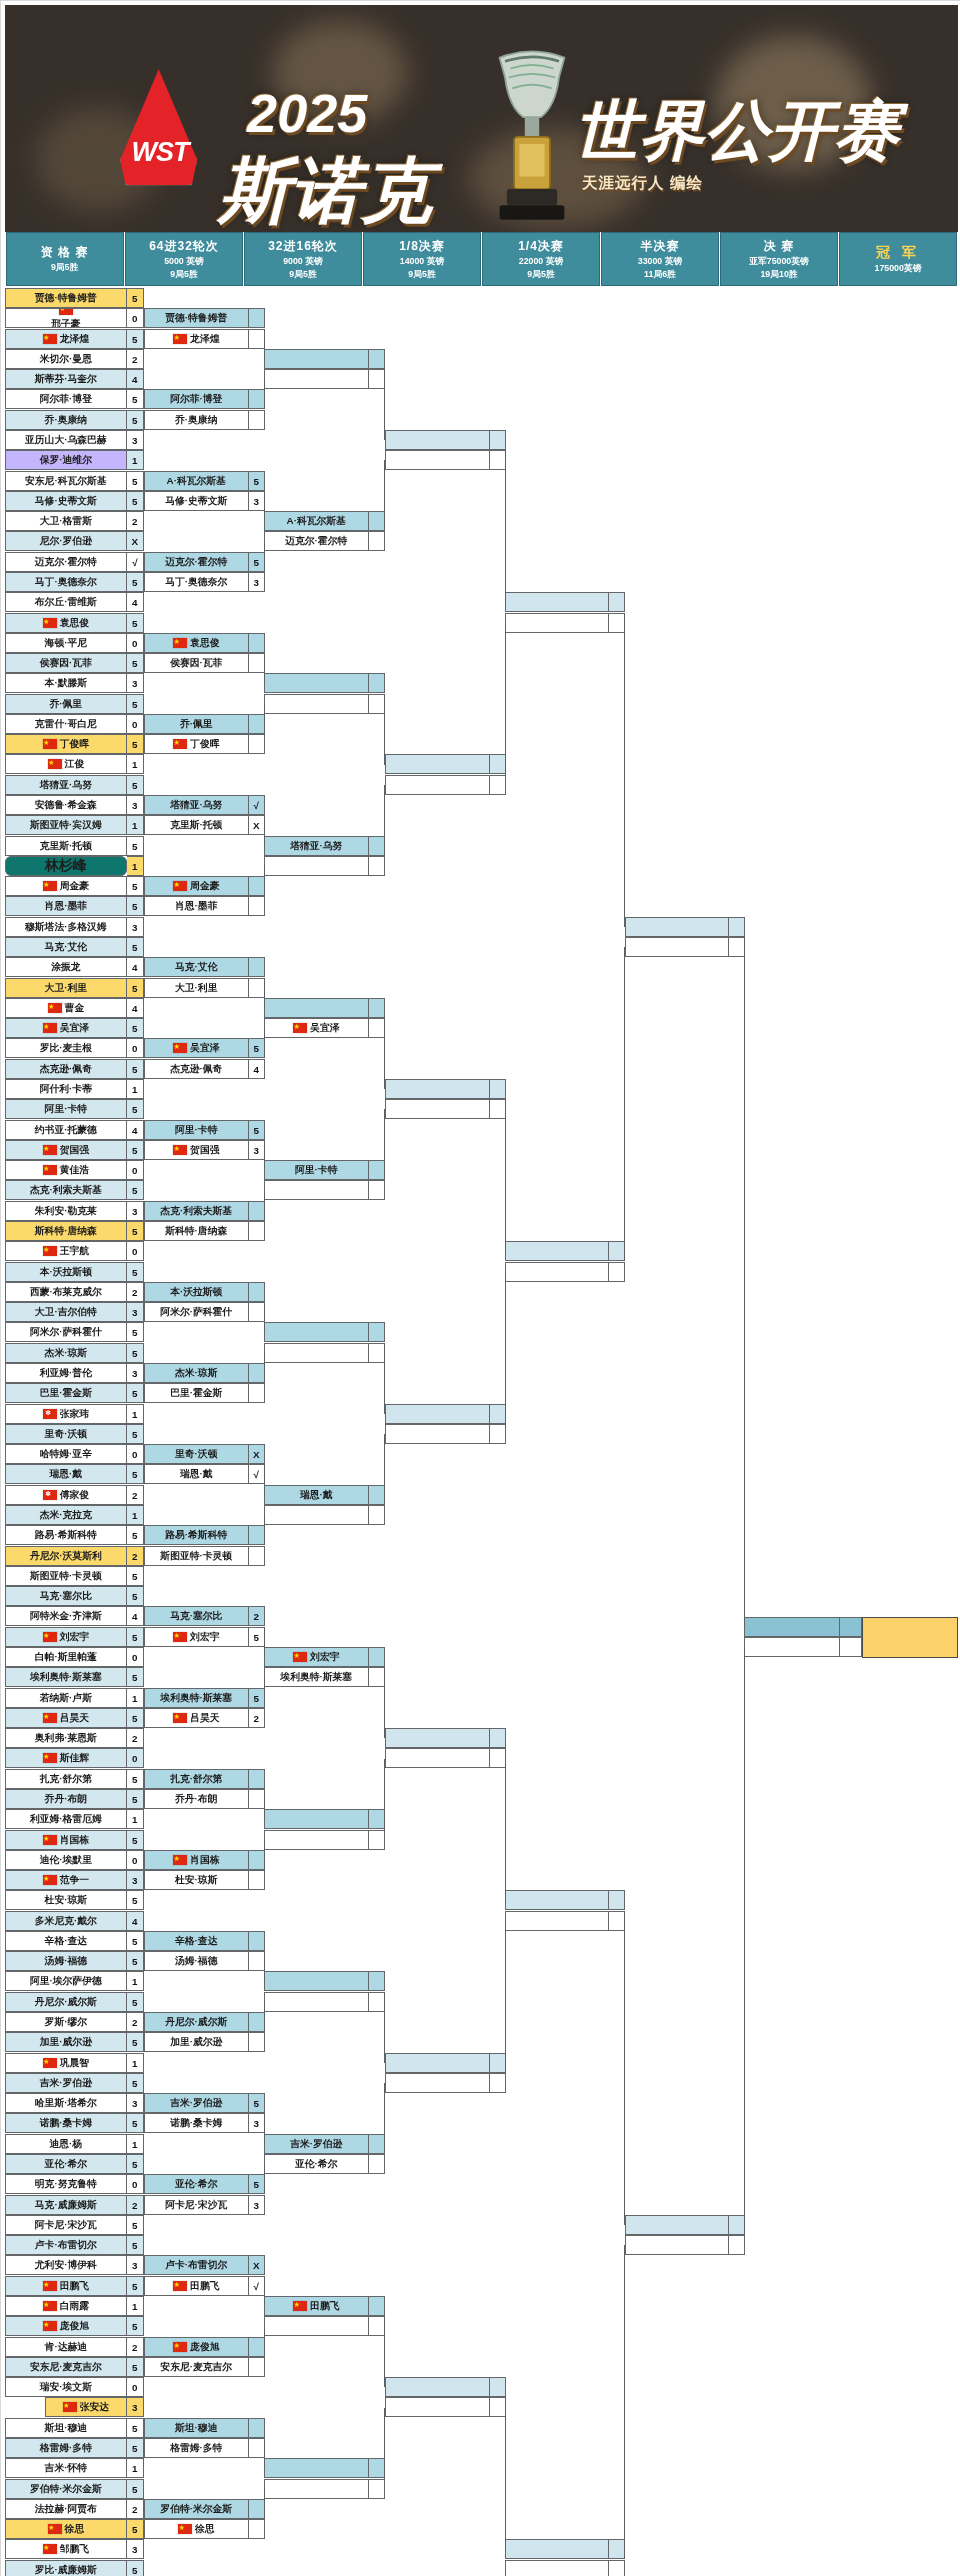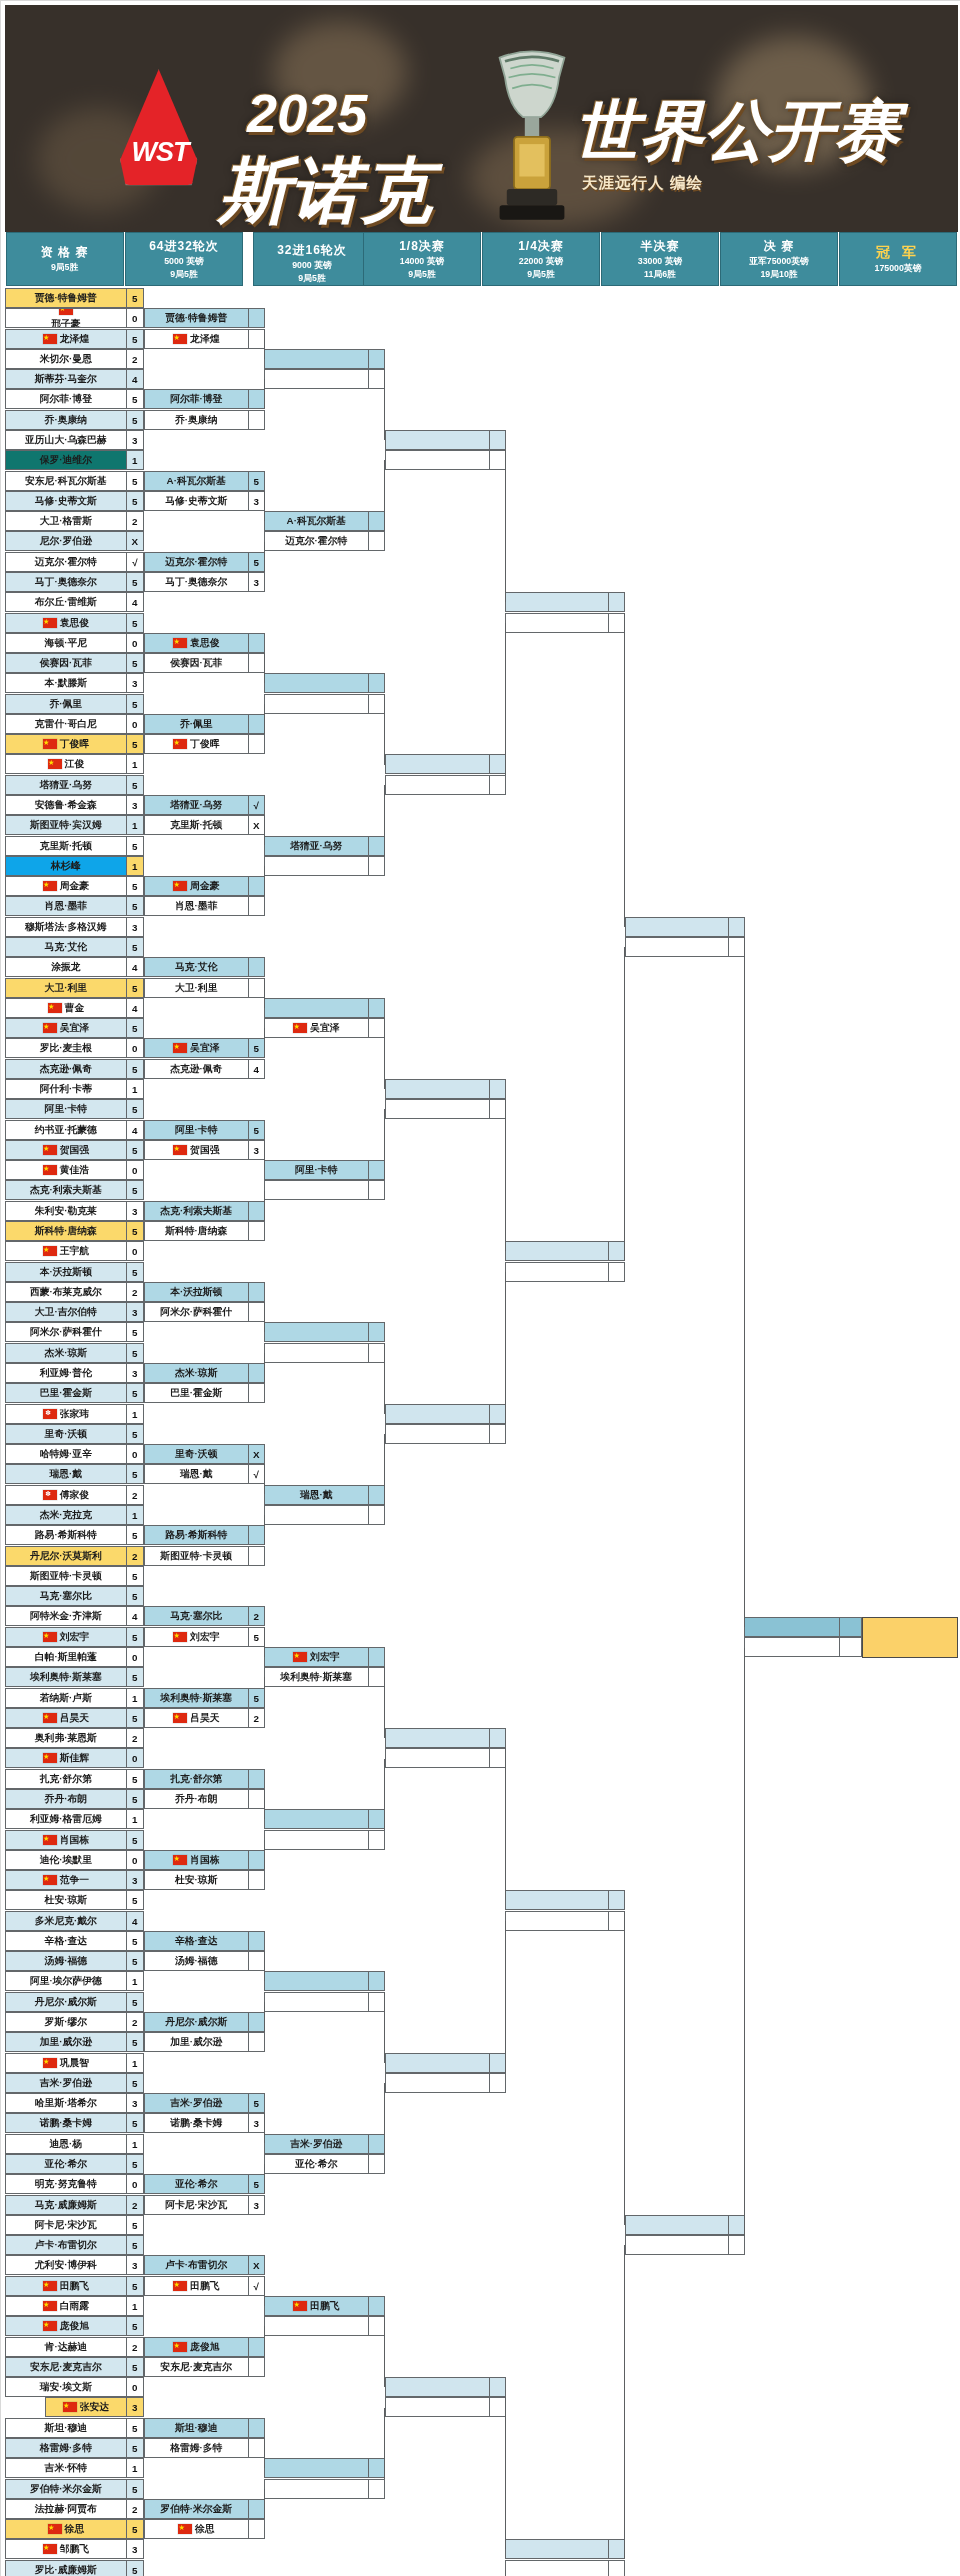--- a/index.html
+++ b/index.html
@@ -72,21 +72,21 @@
   <div id="bracket">
       <div class="colhead" style="left: 4.6px; width: 118px;">
         <div class="h1">资 格 赛</div>
         <div class="h2">9局5胜</div>
       </div>
       <div class="colhead" style="left: 124px; width: 118px;">
         <div class="h1">64进32轮次</div>
         <div class="h2">5000 英镑</div>
         <div class="h3">9局5胜</div>
       </div>
-      <div class="colhead" style="left: 252px; width: 118px; justify-content: flex-end;">
+      <div class="colhead" style="left: 243px; width: 118px;">
         <div class="h1">32进16轮次</div>
         <div class="h2">9000 英镑</div>
         <div class="h3">9局5胜</div>
       </div>
       <div class="colhead" style="left: 362px; width: 118px;">
         <div class="h1">1/8决赛</div>
         <div class="h2">14000 英镑</div>
         <div class="h3">9局5胜</div>
       </div>
       <div class="colhead" style="left: 481px; width: 118px;">
@@ -152,21 +152,21 @@
         </div>
         <div class="sc" style="width: 17.5px; background: rgb(211, 231, 239); font-size: 9.8px;">5</div>
       </div>
       <div class="cell" style="left: 4.1px; top: 429px; width: 139px; height: 20px;">
         <div class="nm" style="background: rgb(255, 255, 255); font-size: 9.8px; width: 121px;">
           <span>亚历山大·乌森巴赫</span>
         </div>
         <div class="sc" style="width: 17.5px; background: rgb(255, 255, 255); font-size: 9.8px;">3</div>
       </div>
       <div class="cell" style="left: 4.1px; top: 449px; width: 139px; height: 20px;">
-        <div class="nm" style="background: #0f766e; font-size: 9.8px; width: 121px;">
+        <div class="nm" style="background: #c4b5fd; font-size: 9.8px; width: 121px;">
           <span>保罗·迪维尔</span>
         </div>
         <div class="sc" style="width: 17.5px; background: rgb(211, 231, 239); font-size: 9.8px;">1</div>
       </div>
       <div class="cell" style="left: 4.1px; top: 470px; width: 139px; height: 20px;">
         <div class="nm" style="background: rgb(255, 255, 255); font-size: 9.8px; width: 121px;">
           <span>安东尼·科瓦尔斯基</span>
         </div>
         <div class="sc" style="width: 17.5px; background: rgb(255, 255, 255); font-size: 9.8px;">5</div>
       </div>
@@ -275,21 +275,21 @@
         </div>
         <div class="sc" style="width: 17.5px; background: rgb(211, 231, 239); font-size: 9.8px;">1</div>
       </div>
       <div class="cell" style="left: 4.1px; top: 835px; width: 139px; height: 20px;">
         <div class="nm" style="background: rgb(255, 255, 255); font-size: 9.8px; width: 121px;">
           <span>克里斯·托顿</span>
         </div>
         <div class="sc" style="width: 17.5px; background: rgb(255, 255, 255); font-size: 9.8px;">5</div>
       </div>
       <div class="cell" style="left: 4.1px; top: 855px; width: 139px; height: 20px;">
-        <div class="nm" style="background: #0ea5e9; font-size: 10px; width: 121px;">
+        <div class="nm" style="background: #0f766e; font-size: 14px; width: 121px; border-radius: 6px;">
           <span>林杉峰</span>
         </div>
         <div class="sc" style="width: 17.5px; background: rgb(251, 217, 107); font-size: 9.8px;">1</div>
       </div>
       <div class="cell" style="left: 4.1px; top: 875px; width: 139px; height: 20px;">
         <div class="nm" style="background: rgb(255, 255, 255); font-size: 9.8px; width: 121px;">
           <span class="flag cn"></span>
           <span>周金豪</span>
         </div>
         <div class="sc" style="width: 17.5px; background: rgb(255, 255, 255); font-size: 9.8px;">5</div>

